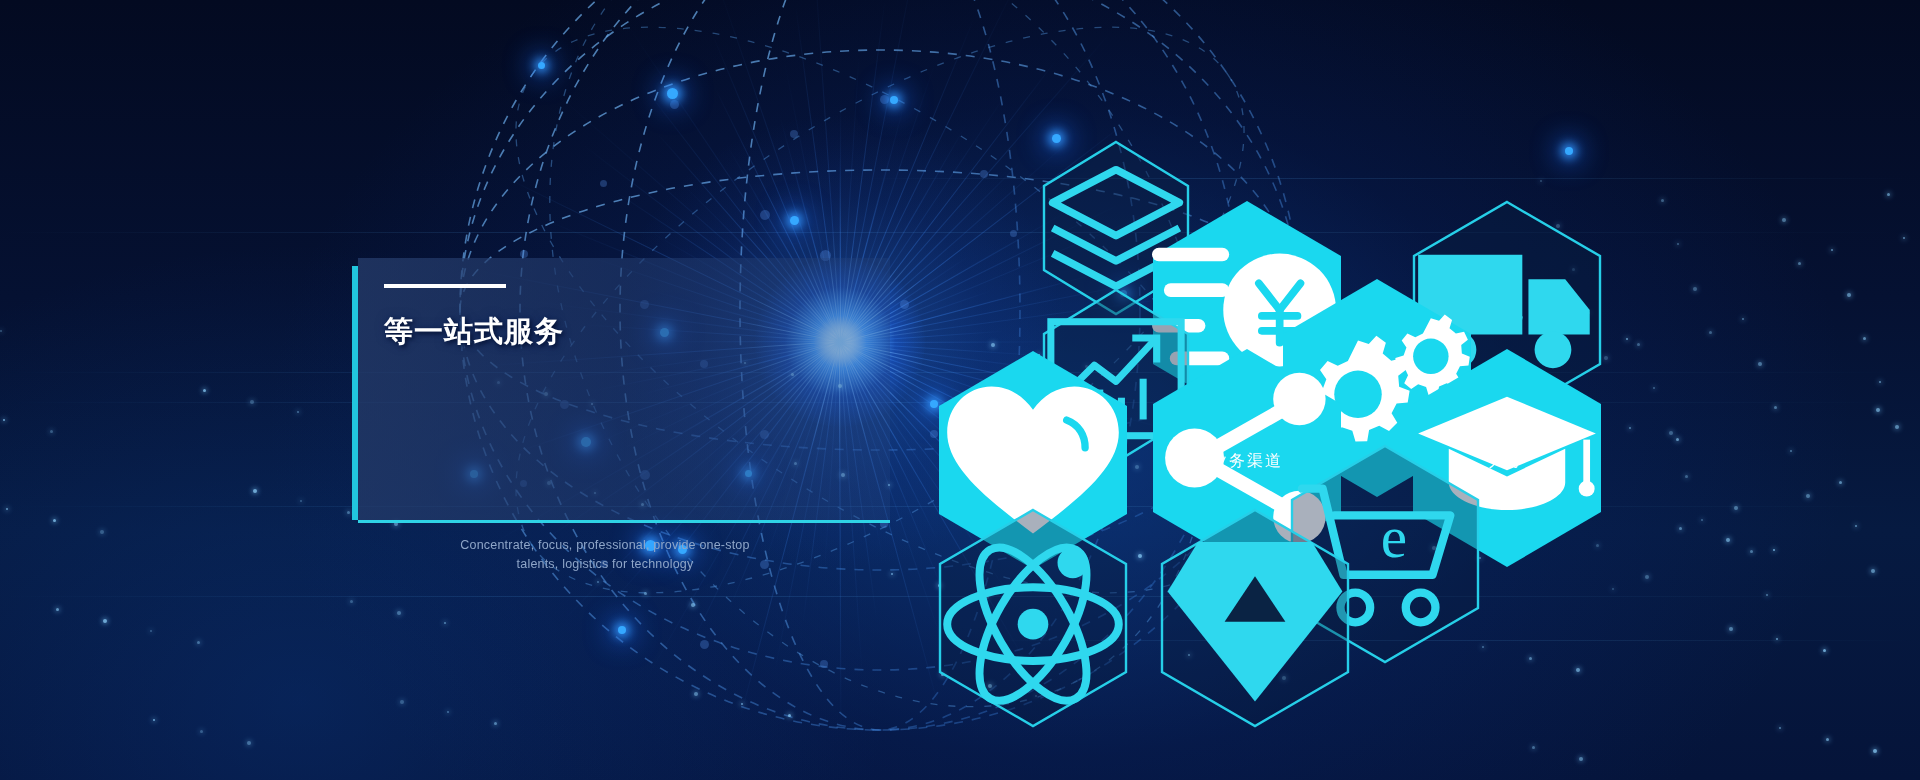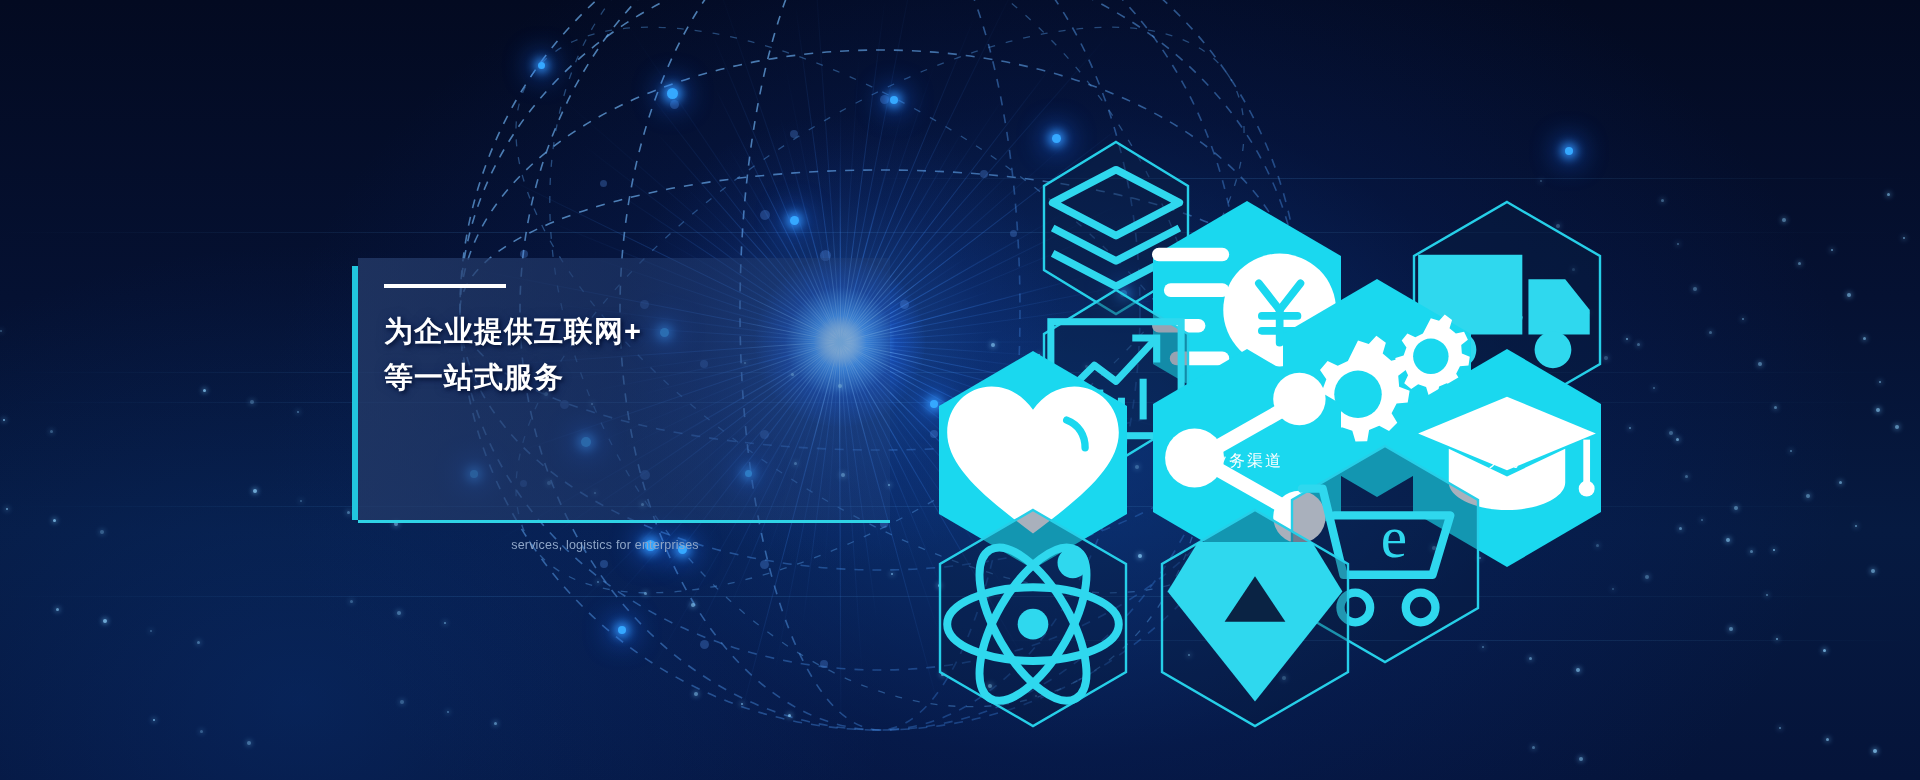--- a/index.html
+++ b/index.html
@@ -397,27 +397,27 @@
       <div class="dot tiny" style="left: 1612px; top: 588px; width: 2px; height: 2px; opacity: 0.3;"></div>
       <div class="dot tiny" style="left: 1709px; top: 331px; width: 3px; height: 3px; opacity: 0.4;"></div>
       <div class="dot tiny" style="left: 1806px; top: 494px; width: 4px; height: 4px; opacity: 0.5;"></div>
       <div class="dot tiny" style="left: 1903px; top: 237px; width: 2px; height: 2px; opacity: 0.6;"></div>
     </div>
 
   <div class="panel">
     <div class="bar"></div>
     <div class="rule"></div>
     <div class="lines">
-      <div class="l l2">为企业提供互联网+</div>
       <div class="l l4">等一站式服务</div>
     </div>
   </div>
 
   <div class="sub">
-    <div>services, logistics for enterprises</div>
+    <div>Concentrate, focus, professional, provide one-stop</div>
+    <div>talents, logistics for technology</div>
   </div>
 
   <div class="hexes">
 
     <div class="hex out" style="left:1040px;top:140px;">
       <div class="shape">
         <svg viewBox="0 0 152 176">
             <polygon points="76,2 148,46 148,130 76,174 4,130 4,46" fill="rgba(10,34,70,.45)" stroke="#26cfe8" stroke-width="2.4"></polygon>
           </svg>
       </div>

